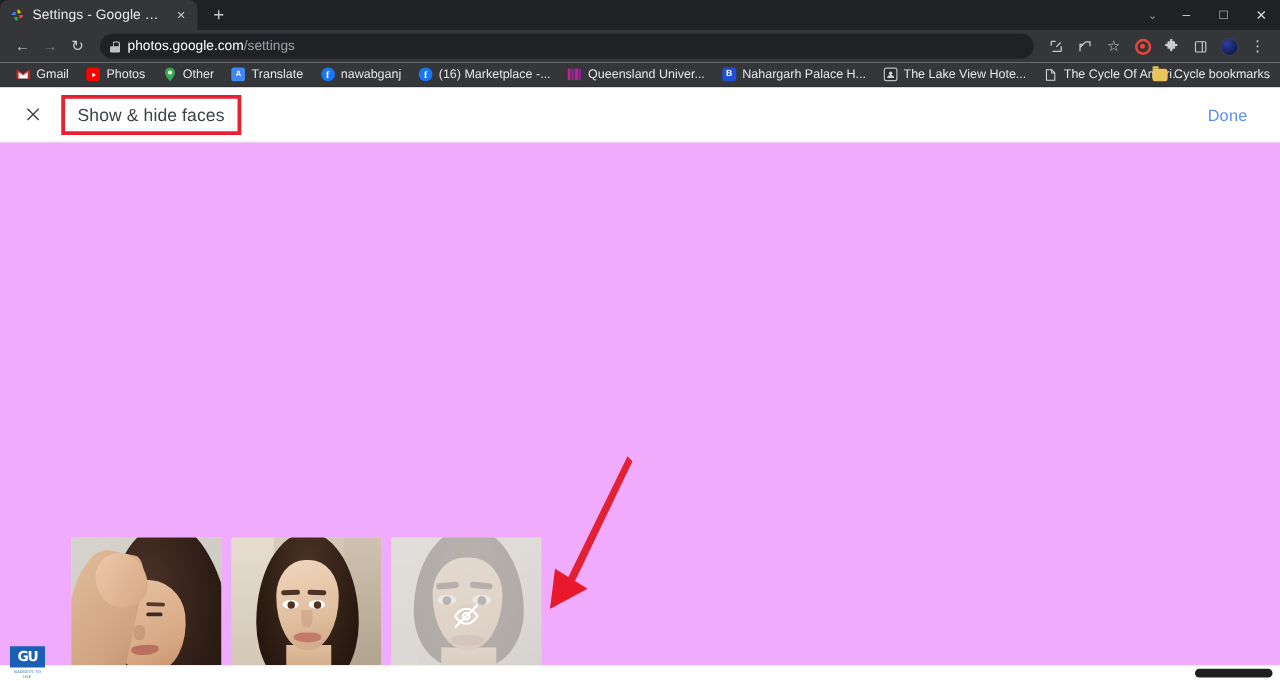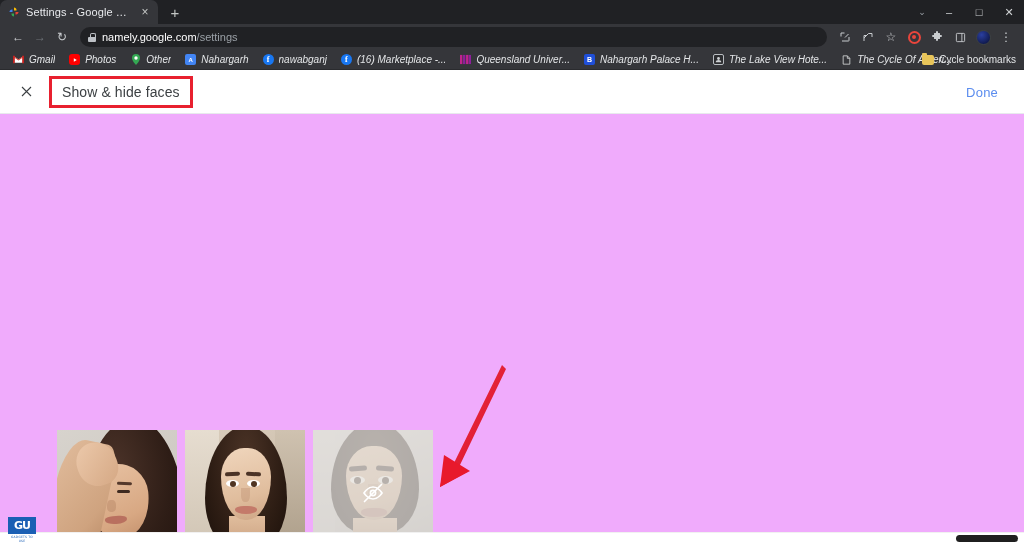--- a/index.html
+++ b/index.html
@@ -84,21 +84,21 @@
 
   
   .bookmarks {
     height:20px; background:#35363a; display:flex; align-items:center;
     padding:0 6px; gap:0px; border-bottom:1px solid #2a2b2e; position:relative;
   }
   .bm {
     display:flex; align-items:center; gap:5px; padding:0 7px; height:18px;
     font-size:10px; color:#e4e6e8; white-space:nowrap; max-width:150px;
   }
-  .bm-label { overflow:hidden; text-overflow:ellipsis; white-space:nowrap;font-style:italic; }
+  .bm-label { overflow:hidden; text-overflow:ellipsis; white-space:nowrap; }
   .bm-ico { width:11px; height:11px; flex:0 0 11px; border-radius:2px; position:relative;
             display:flex; align-items:center; justify-content:center;
             font-size:7px; color:#fff; font-weight:bold; }
   .bm-other { position:absolute; right:8px; display:flex; align-items:center; gap:5px;
               font-size:10px; color:#e4e6e8; }
   .folder-ico {
     width:12px; height:10px; background:#e8c55a; border-radius:1px 2px 2px 2px;
     position:relative;
   }
   .folder-ico:before {
@@ -339,21 +339,21 @@
     </div>
   </div>
 
   <div class="toolbar">
     <div class="tb-btn">←</div>
     <div class="tb-btn dim">→</div>
     <div class="tb-btn">↻</div>
 
     <div class="omnibox">
       <span class="lock"></span>
-      <span class="url"><span>namely.google.com</span><span class="path">/settings</span></span>
+      <span class="url"><span>photos.google.com</span><span class="path">/settings</span></span>
     </div>
 
     <div class="tb-right">
       <div class="tb-btn">
         <svg width="12" height="12" viewBox="0 0 24 24" fill="none" stroke="#c9cccf" stroke-width="2">
           <path d="M4 4h7M4 4v7M12 13l7-7M20 12v7a1 1 0 0 1-1 1H6"></path>
         </svg>
       </div>
       <div class="tb-btn">
         <svg width="12" height="12" viewBox="0 0 24 24" fill="none" stroke="#c9cccf" stroke-width="2">
@@ -414,21 +414,21 @@
           <circle cx="10" cy="8" r="3.4" fill="#fff"></circle>
         </svg>
       </span>
       <span class="bm-label">Other</span>
     </div>
 
     <div class="bm">
       <span class="bm-ico" style="background:#4285f4;border-radius:2px;">
         <span style="font-size:6px;color:#fff;font-weight:bold;">A</span>
       </span>
-      <span class="bm-label">Nahargarh</span>
+      <span class="bm-label">Translate</span>
     </div>
 
     <div class="bm">
       <span class="bm-ico" style="background:#1877f2;border-radius:50%;">
         <span style="font-size:8px;color:#fff;font-weight:bold;font-family:'Liberation Serif',serif;">f</span>
       </span>
       <span class="bm-label">nawabganj</span>
     </div>
 
     <div class="bm">

